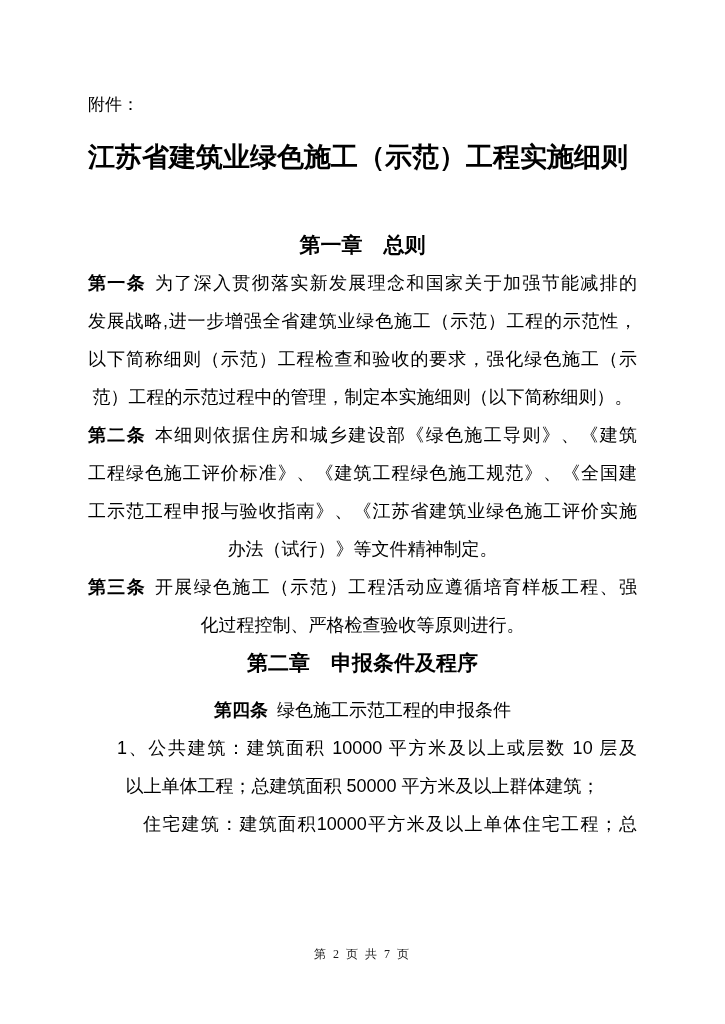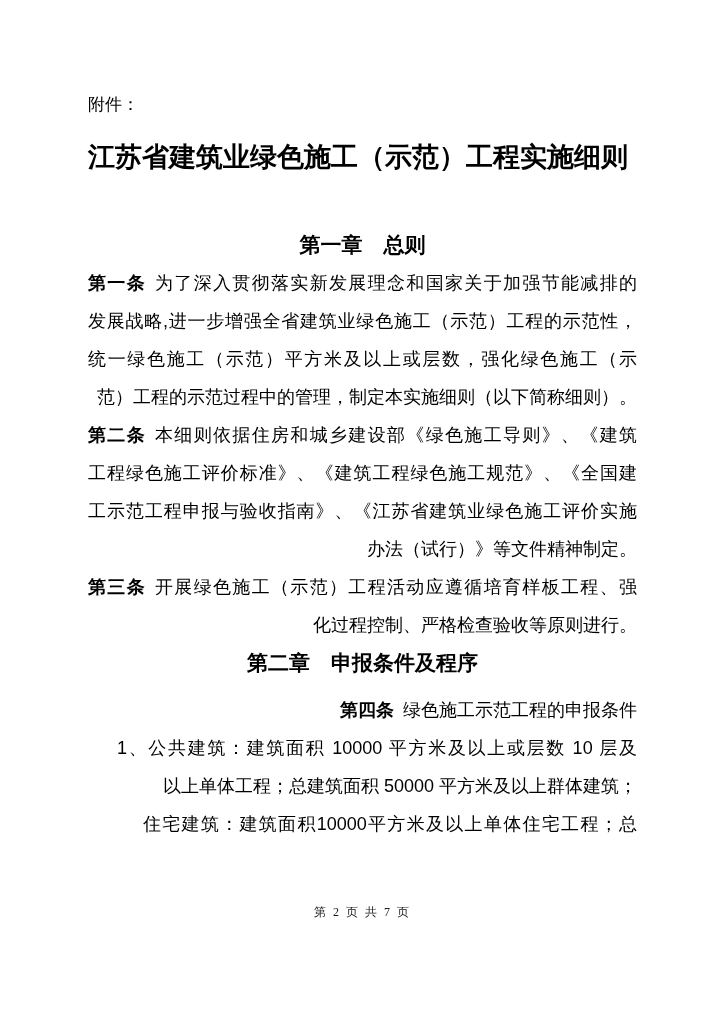--- a/index.html
+++ b/index.html
@@ -31,35 +31,35 @@
     font-size:21px;
     font-weight:bold;
     line-height:38px;
   }
   .ch1 { margin-top:40px; }
   .ch2 { margin-top:0; margin-bottom:9px; }
   .para { font-size:18px; }
   .line {
     height:38px;
     line-height:38px;
-    text-align:right;
+    text-align:center;
   }
   .line.just {
     text-align:justify;
     text-align-last:justify;
   }
   .article-label {
     font-weight:bold;
     margin-right:9px;
   }
   .indent-num { padding-left:29px; }
   .indent-sub { padding-left:55px; }
   .page-footer {
     position:absolute;
-    top:904px; left:0;
+    top:946px; left:0;
     width:100%;
     text-align:center;
     font-family:"Liberation Serif","DejaVu Serif",serif;
     font-size:12px;
     letter-spacing:2px;
     color:#1a1a1a;
   }
 </style>
 </head>
 <body>
@@ -72,21 +72,21 @@
     <div>江苏省建筑业绿色施工（示范）工程实施细则</div>
   </div>
 
   <div class="chapter-heading ch1">第一章　总则</div>
 
   <div class="para">
     <div class="line just">
       <span class="article-label">第一条</span><span>为了深入贯彻落实新发展理念和国家关于加强节能减排的</span>
     </div>
     <div class="line just">发展战略,进一步增强全省建筑业绿色施工（示范）工程的示范性，</div>
-    <div class="line just">统一绿色施工（示范）平方米及以上或层数，强化绿色施工（示</div>
+    <div class="line just">以下简称细则（示范）工程检查和验收的要求，强化绿色施工（示</div>
     <div class="line">范）工程的示范过程中的管理，制定本实施细则（以下简称细则）。</div>
   </div>
 
   <div class="para">
     <div class="line just">
       <span class="article-label">第二条</span><span>本细则依据住房和城乡建设部《绿色施工导则》、《建筑</span>
     </div>
     <div class="line just">工程绿色施工评价标准》、《建筑工程绿色施工规范》、《全国建</div>
     <div class="line just">工示范工程申报与验收指南》、《江苏省建筑业绿色施工评价实施</div>
     <div class="line">办法（试行）》等文件精神制定。</div>

